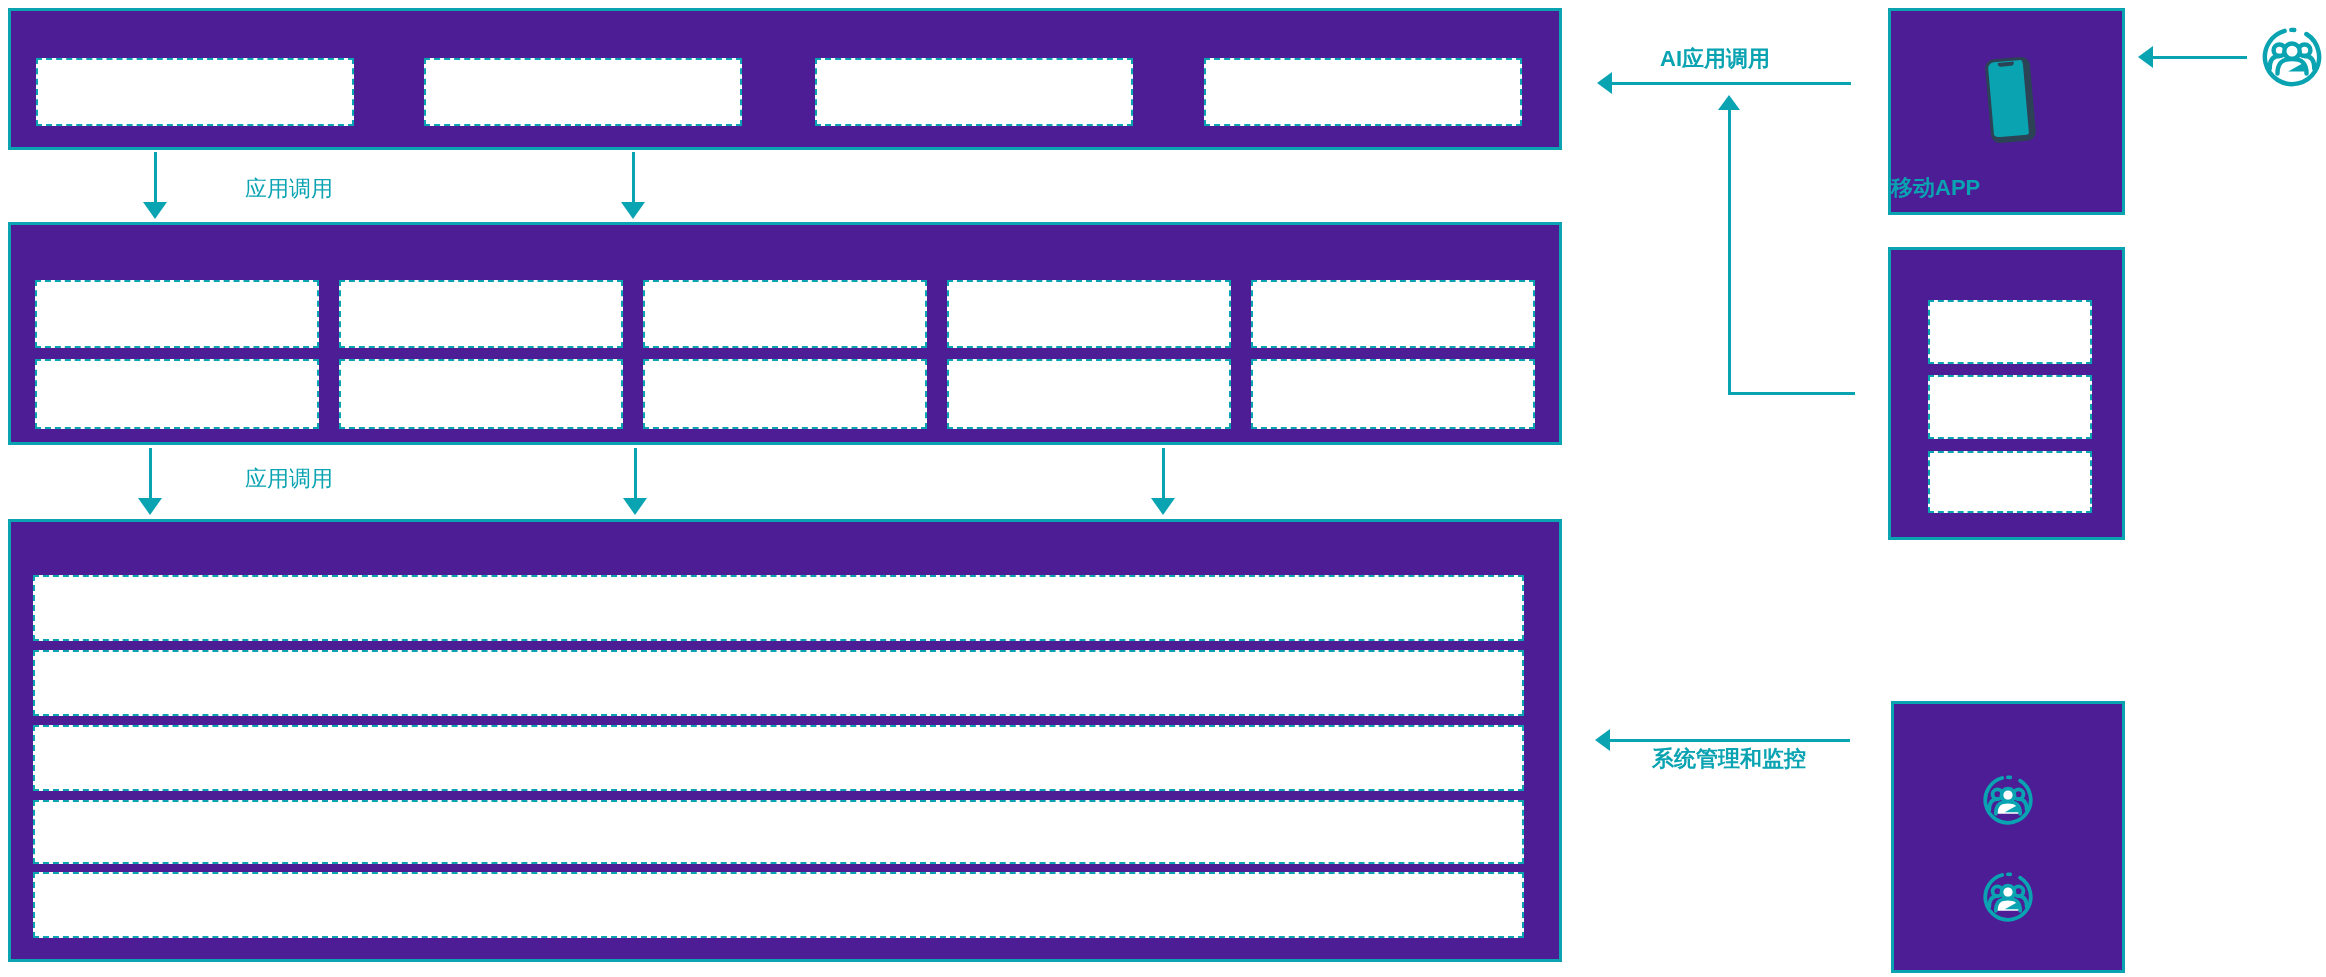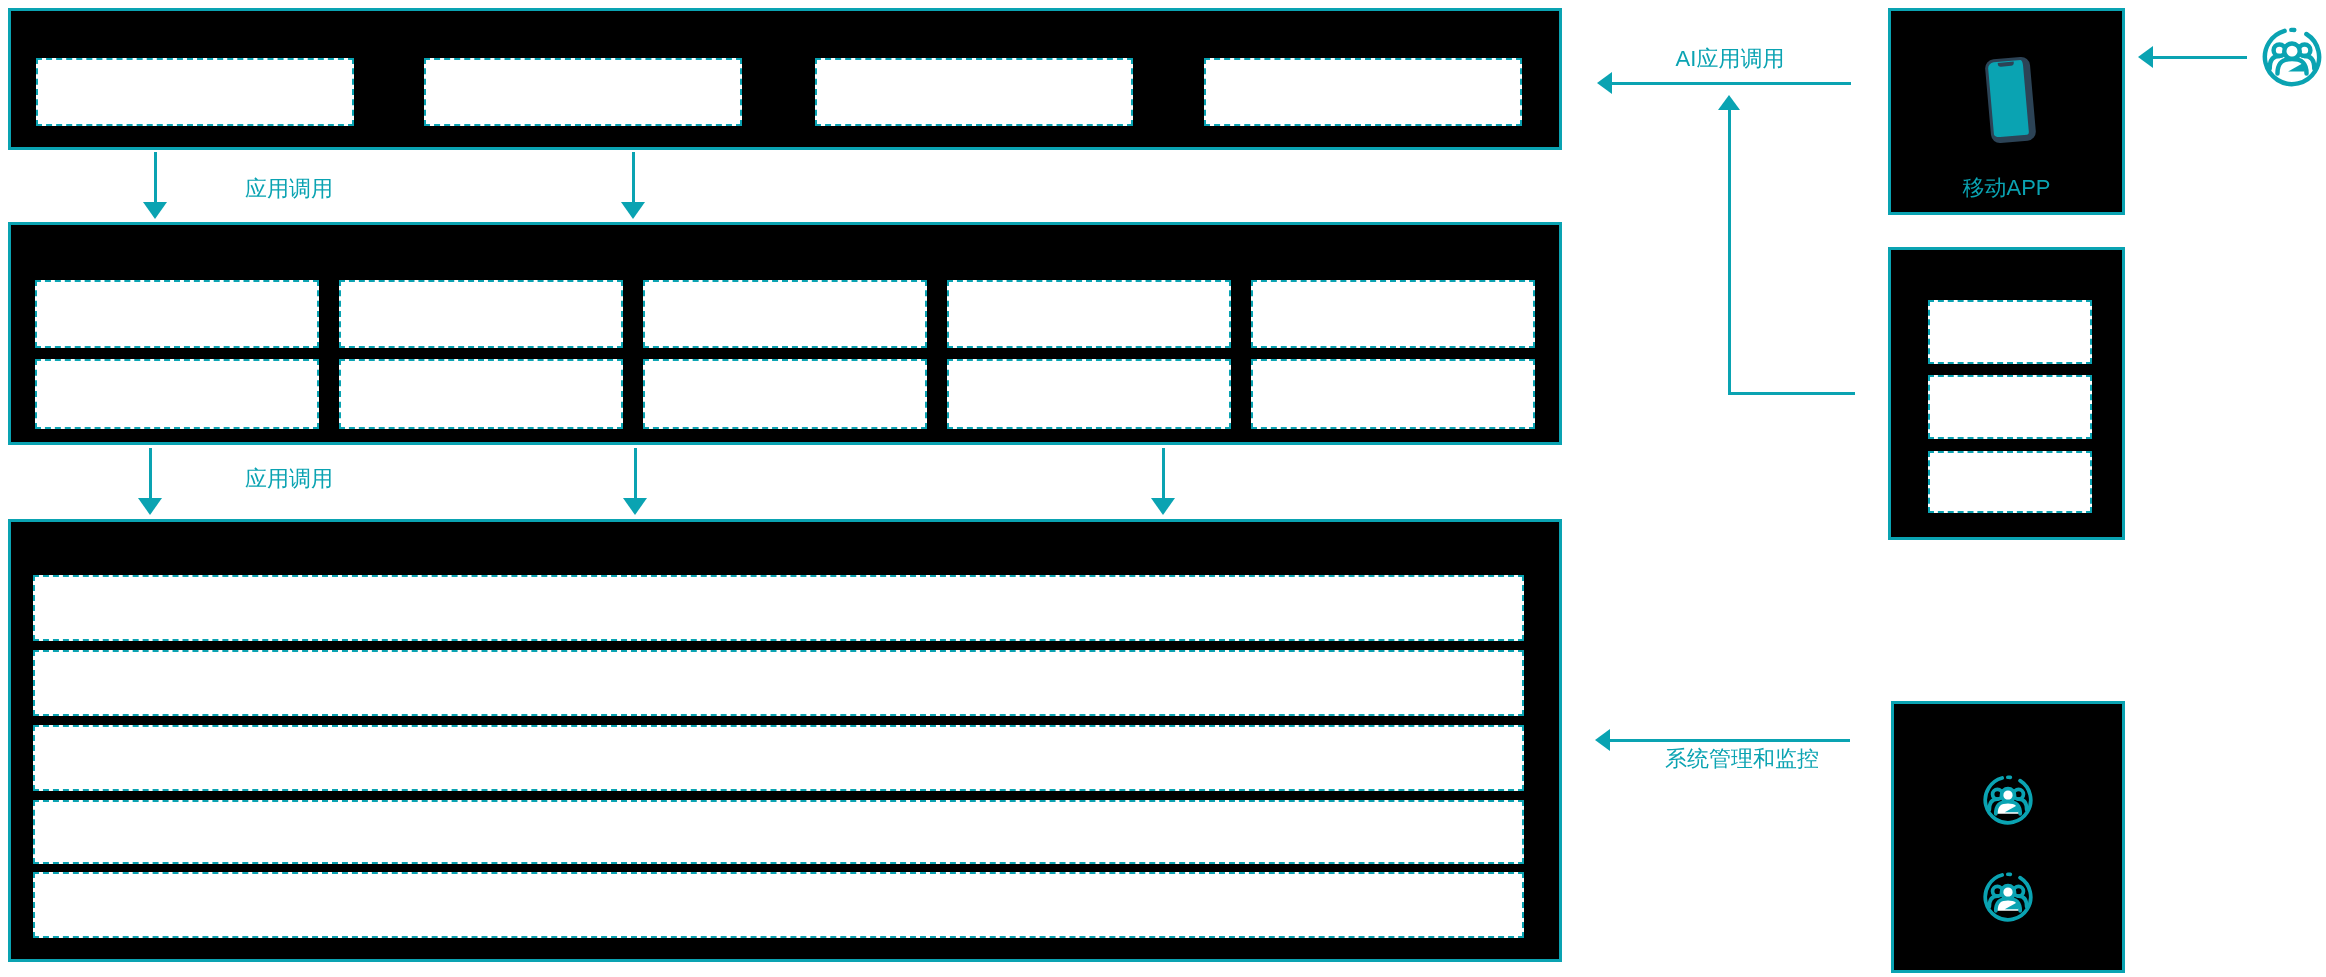--- a/index.html
+++ b/index.html
@@ -10,42 +10,42 @@
   body{font-family:"Liberation Sans","DejaVu Sans",sans-serif;}
   .canvas{
     position:relative;
     width:2326px;height:977px;
     background:#fff;
     overflow:hidden;
   }
   .solid-box{
     position:absolute;
     border:3px solid var(--teal);
-    background:#000000;
+    background:#4c1d95;
     box-sizing:border-box;
   }
   .ph{
     position:absolute;
     border:2px dashed var(--teal);
     background:#fff;
     box-sizing:border-box;
   }
   .hline,.vline{position:absolute;background:var(--teal);}
   .tri{position:absolute;width:0;height:0;}
   .tri.down{border-left:12px solid transparent;border-right:12px solid transparent;border-top:17px solid var(--teal);}
   .tri.up{border-left:11px solid transparent;border-right:11px solid transparent;border-bottom:15px solid var(--teal);}
   .tri.left{border-top:11px solid transparent;border-bottom:11px solid transparent;border-right:15px solid var(--teal);}
   .lbl{
     position:absolute;
     color:var(--teal);
     font-size:22px;
     line-height:1.1;
     white-space:nowrap;
   }
-  .lbl.centered{text-align:center;}
+  .lbl.centered{font-weight:bold;}
   .phone{
     position:absolute;
     box-sizing:border-box;
     background:var(--teal);
     border:3px solid var(--navy);
     border-right-width:7px;
     border-bottom-width:6px;
     border-radius:9px;
     transform:rotate(-5deg);
   }

